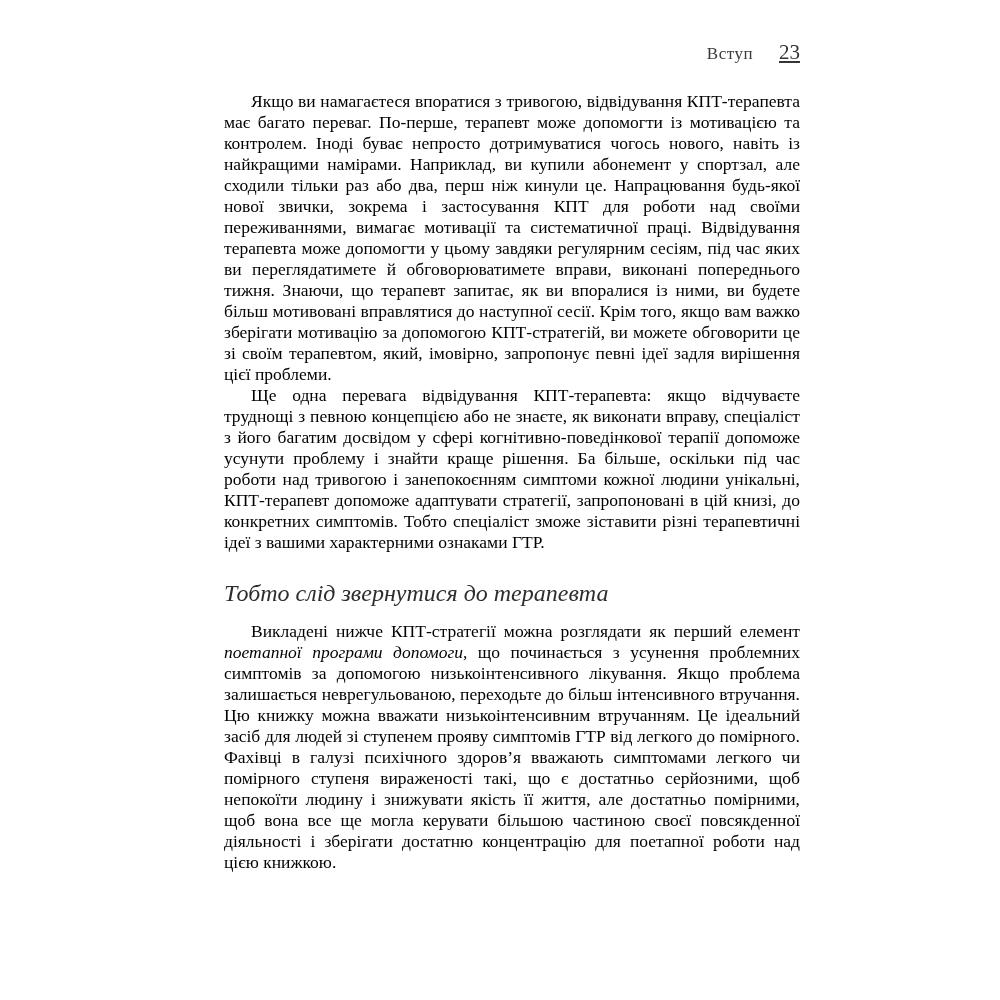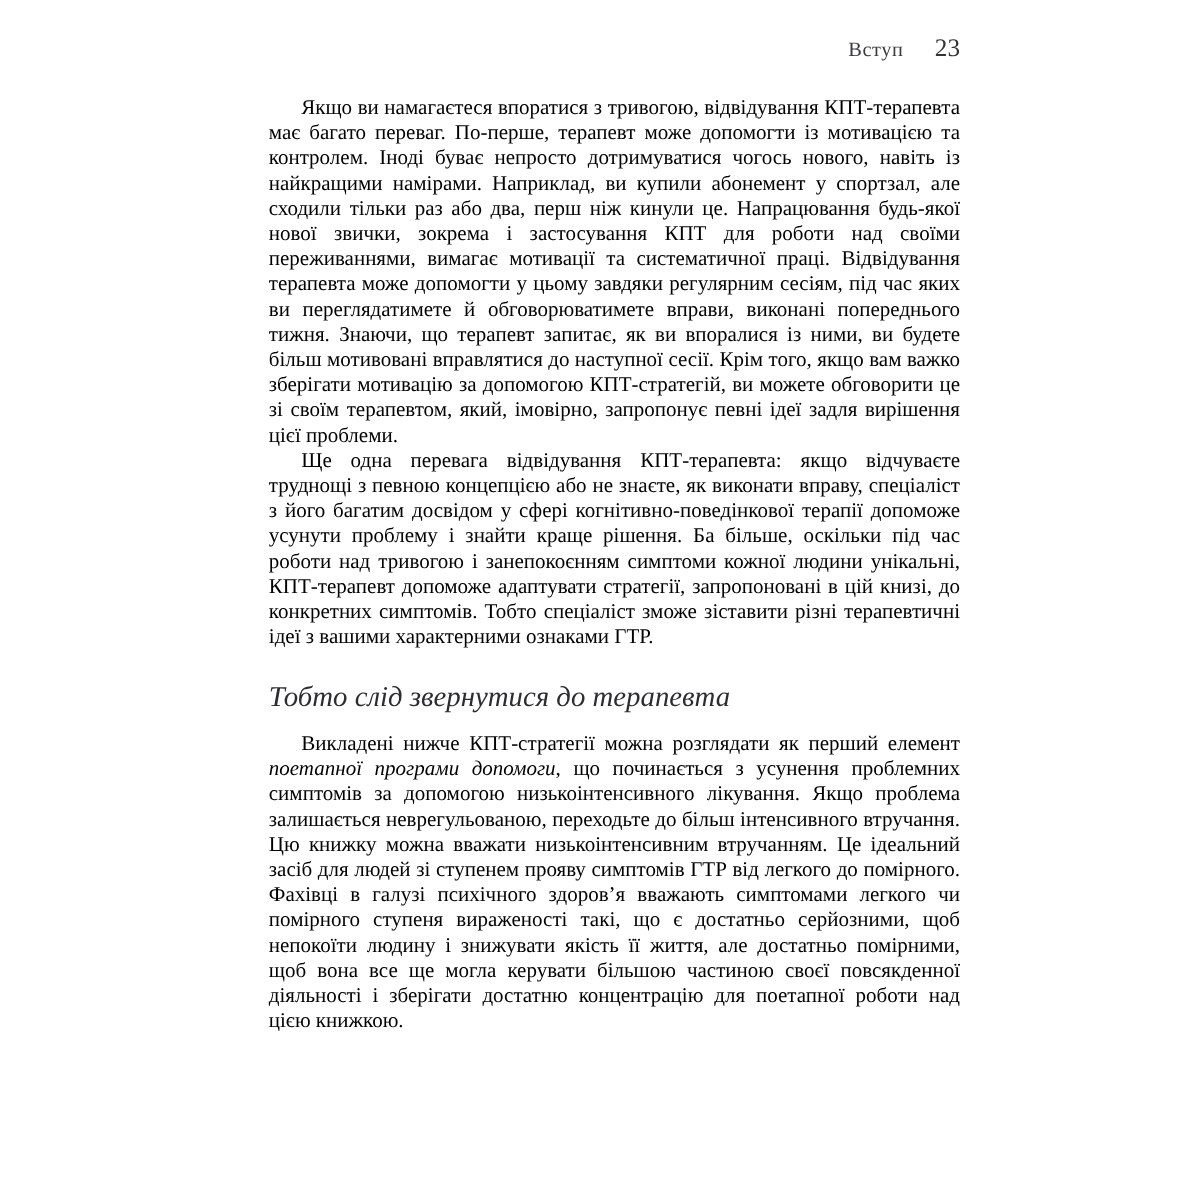--- a/index.html
+++ b/index.html
@@ -6,40 +6,41 @@
     margin: 0;
     padding: 0;
     background: #ffffff;
     width: 1000px;
     height: 1000px;
     overflow: hidden;
   }
   .page {
     position: absolute;
     left: 224px;
-    top: 28px;
+    top: 40px;
     width: 576px;
     font-family: "Liberation Serif", "DejaVu Serif", serif;
     color: #2e2f31;
   }
   .running-head {
     display: flex;
     justify-content: flex-end;
     align-items: baseline;
     gap: 26px;
     margin: 0 0 26px 0;
   }
   .running-head .section-title {
     font-size: 17px;
     letter-spacing: 0.5px;
     color: #3a3b3d;
   }
   .running-head .page-number {
     font-size: 21px;
     color: #333437;
+    text-decoration: underline;
   }
   h2.section-heading {
     font-style: italic;
     font-weight: normal;
     font-size: 24px;
     margin: 0 0 14px 0;
     color: #2c2d30;
   }
   h2.section-heading.second {
     margin-top: 27px;

